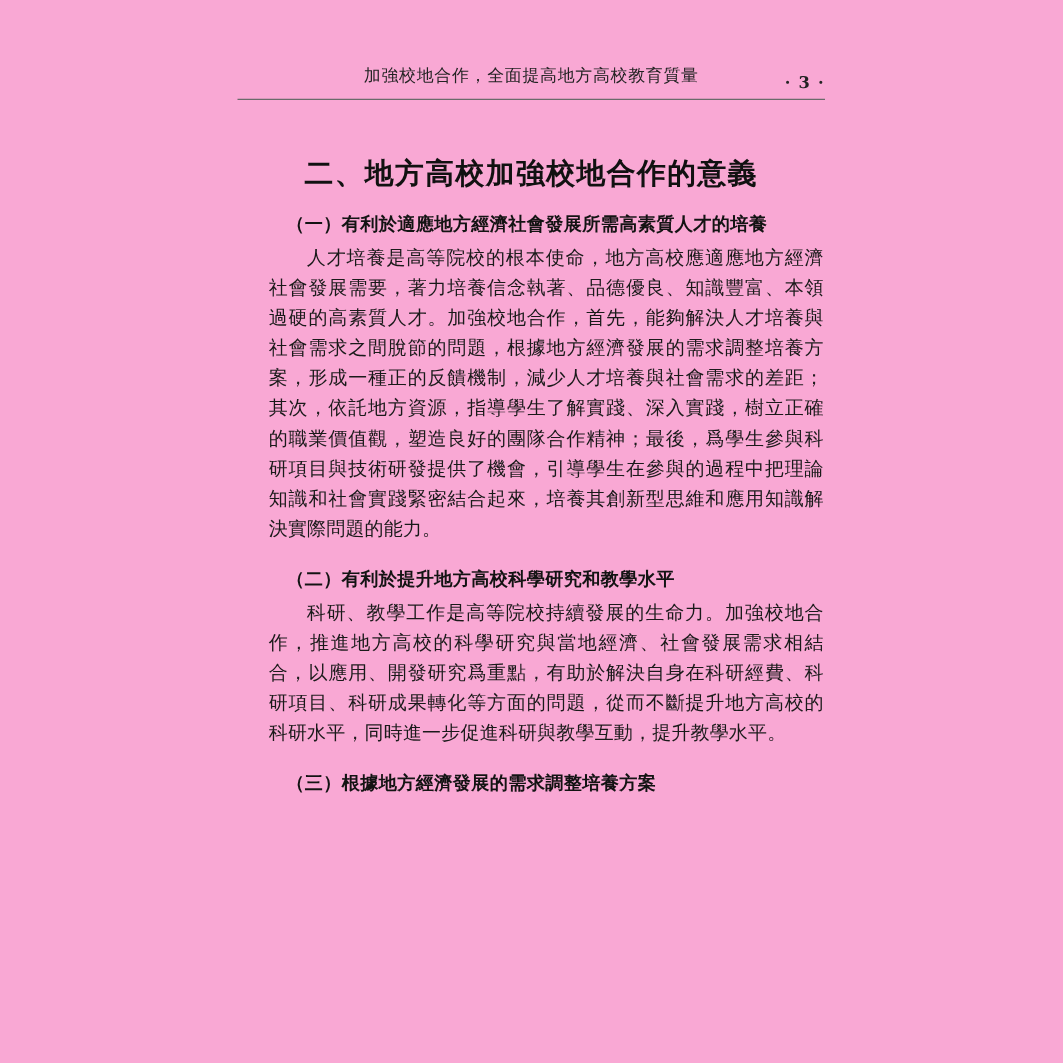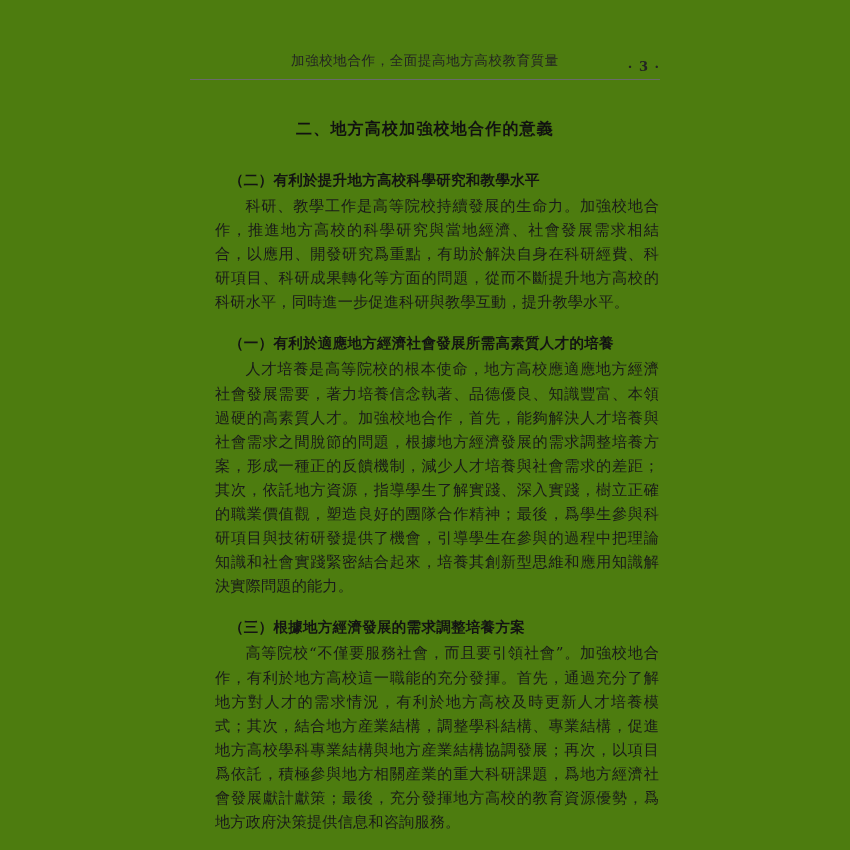--- a/index.html
+++ b/index.html
@@ -7,21 +7,21 @@
     margin: 0;
     padding: 0;
     background: #ffffff;
   }
 
   .page {
     position: relative;
     width: 850px;
     height: 850px;
     margin: 0 auto;
-    background: #4d7c0f;
+    background: #f9a8d4;
     overflow: hidden;
     font-family: "DejaVu Serif", "Liberation Serif", serif;
     color: #1b1b1b;
   }
 
   
   .header-block {
     position: absolute;
     left: 190px;
     top: 52px;
@@ -63,21 +63,21 @@
   }
 
   
   .doc-title {
     position: absolute;
     left: 190px;
     top: 108px;
     width: 470px;
     text-align: center;
     font-family: "DejaVu Sans", "Liberation Sans", sans-serif;
-    font-size: 16px;
+    font-size: 23px;
     font-weight: bold;
     letter-spacing: 1.2px;
     color: #111111;
   }
 
   
   .content {
     position: absolute;
     left: 215px;
     top: 168px;
@@ -124,29 +124,28 @@
       <span class="header-pageno">· 3 ·</span>
     </div>
     <div class="header-rule"></div>
   </div>
 
   <h1 class="doc-title">二、地方高校加強校地合作的意義</h1>
 
   <div class="content">
 
     <div class="section">
+      <h2 class="section-heading">（一）有利於適應地方經濟社會發展所需高素質人才的培養</h2>
+      <p class="section-body">人才培養是高等院校的根本使命，地方高校應適應地方經濟社會發展需要，著力培養信念執著、品德優良、知識豐富、本領過硬的高素質人才。加強校地合作，首先，能夠解決人才培養與社會需求之間脫節的問題，根據地方經濟發展的需求調整培養方案，形成一種正的反饋機制，減少人才培養與社會需求的差距；其次，依託地方資源，指導學生了解實踐、深入實踐，樹立正確的職業價值觀，塑造良好的團隊合作精神；最後，爲學生參與科研項目與技術研發提供了機會，引導學生在參與的過程中把理論知識和社會實踐緊密結合起來，培養其創新型思維和應用知識解決實際問題的能力。</p>
+    </div>
+
+    <div class="section">
       <h2 class="section-heading">（二）有利於提升地方高校科學研究和教學水平</h2>
       <p class="section-body">科研、教學工作是高等院校持續發展的生命力。加強校地合作，推進地方高校的科學研究與當地經濟、社會發展需求相結合，以應用、開發研究爲重點，有助於解決自身在科研經費、科研項目、科研成果轉化等方面的問題，從而不斷提升地方高校的科研水平，同時進一步促進科研與教學互動，提升教學水平。</p>
     </div>
 
     <div class="section">
-      <h2 class="section-heading">（一）有利於適應地方經濟社會發展所需高素質人才的培養</h2>
-      <p class="section-body">人才培養是高等院校的根本使命，地方高校應適應地方經濟社會發展需要，著力培養信念執著、品德優良、知識豐富、本領過硬的高素質人才。加強校地合作，首先，能夠解決人才培養與社會需求之間脫節的問題，根據地方經濟發展的需求調整培養方案，形成一種正的反饋機制，減少人才培養與社會需求的差距；其次，依託地方資源，指導學生了解實踐、深入實踐，樹立正確的職業價值觀，塑造良好的團隊合作精神；最後，爲學生參與科研項目與技術研發提供了機會，引導學生在參與的過程中把理論知識和社會實踐緊密結合起來，培養其創新型思維和應用知識解決實際問題的能力。</p>
-    </div>
-
-    <div class="section">
       <h2 class="section-heading">（三）根據地方經濟發展的需求調整培養方案</h2>
-      <p class="section-body">高等院校“不僅要服務社會，而且要引領社會”。加強校地合作，有利於地方高校這一職能的充分發揮。首先，通過充分了解地方對人才的需求情況，有利於地方高校及時更新人才培養模式；其次，結合地方産業結構，調整學科結構、專業結構，促進地方高校學科專業結構與地方産業結構協調發展；再次，以項目爲依託，積極參與地方相關産業的重大科研課題，爲地方經濟社會發展獻計獻策；最後，充分發揮地方高校的教育資源優勢，爲地方政府決策提供信息和咨詢服務。</p>
     </div>
 
   </div>
 
 </div>
 
 </body></html>

